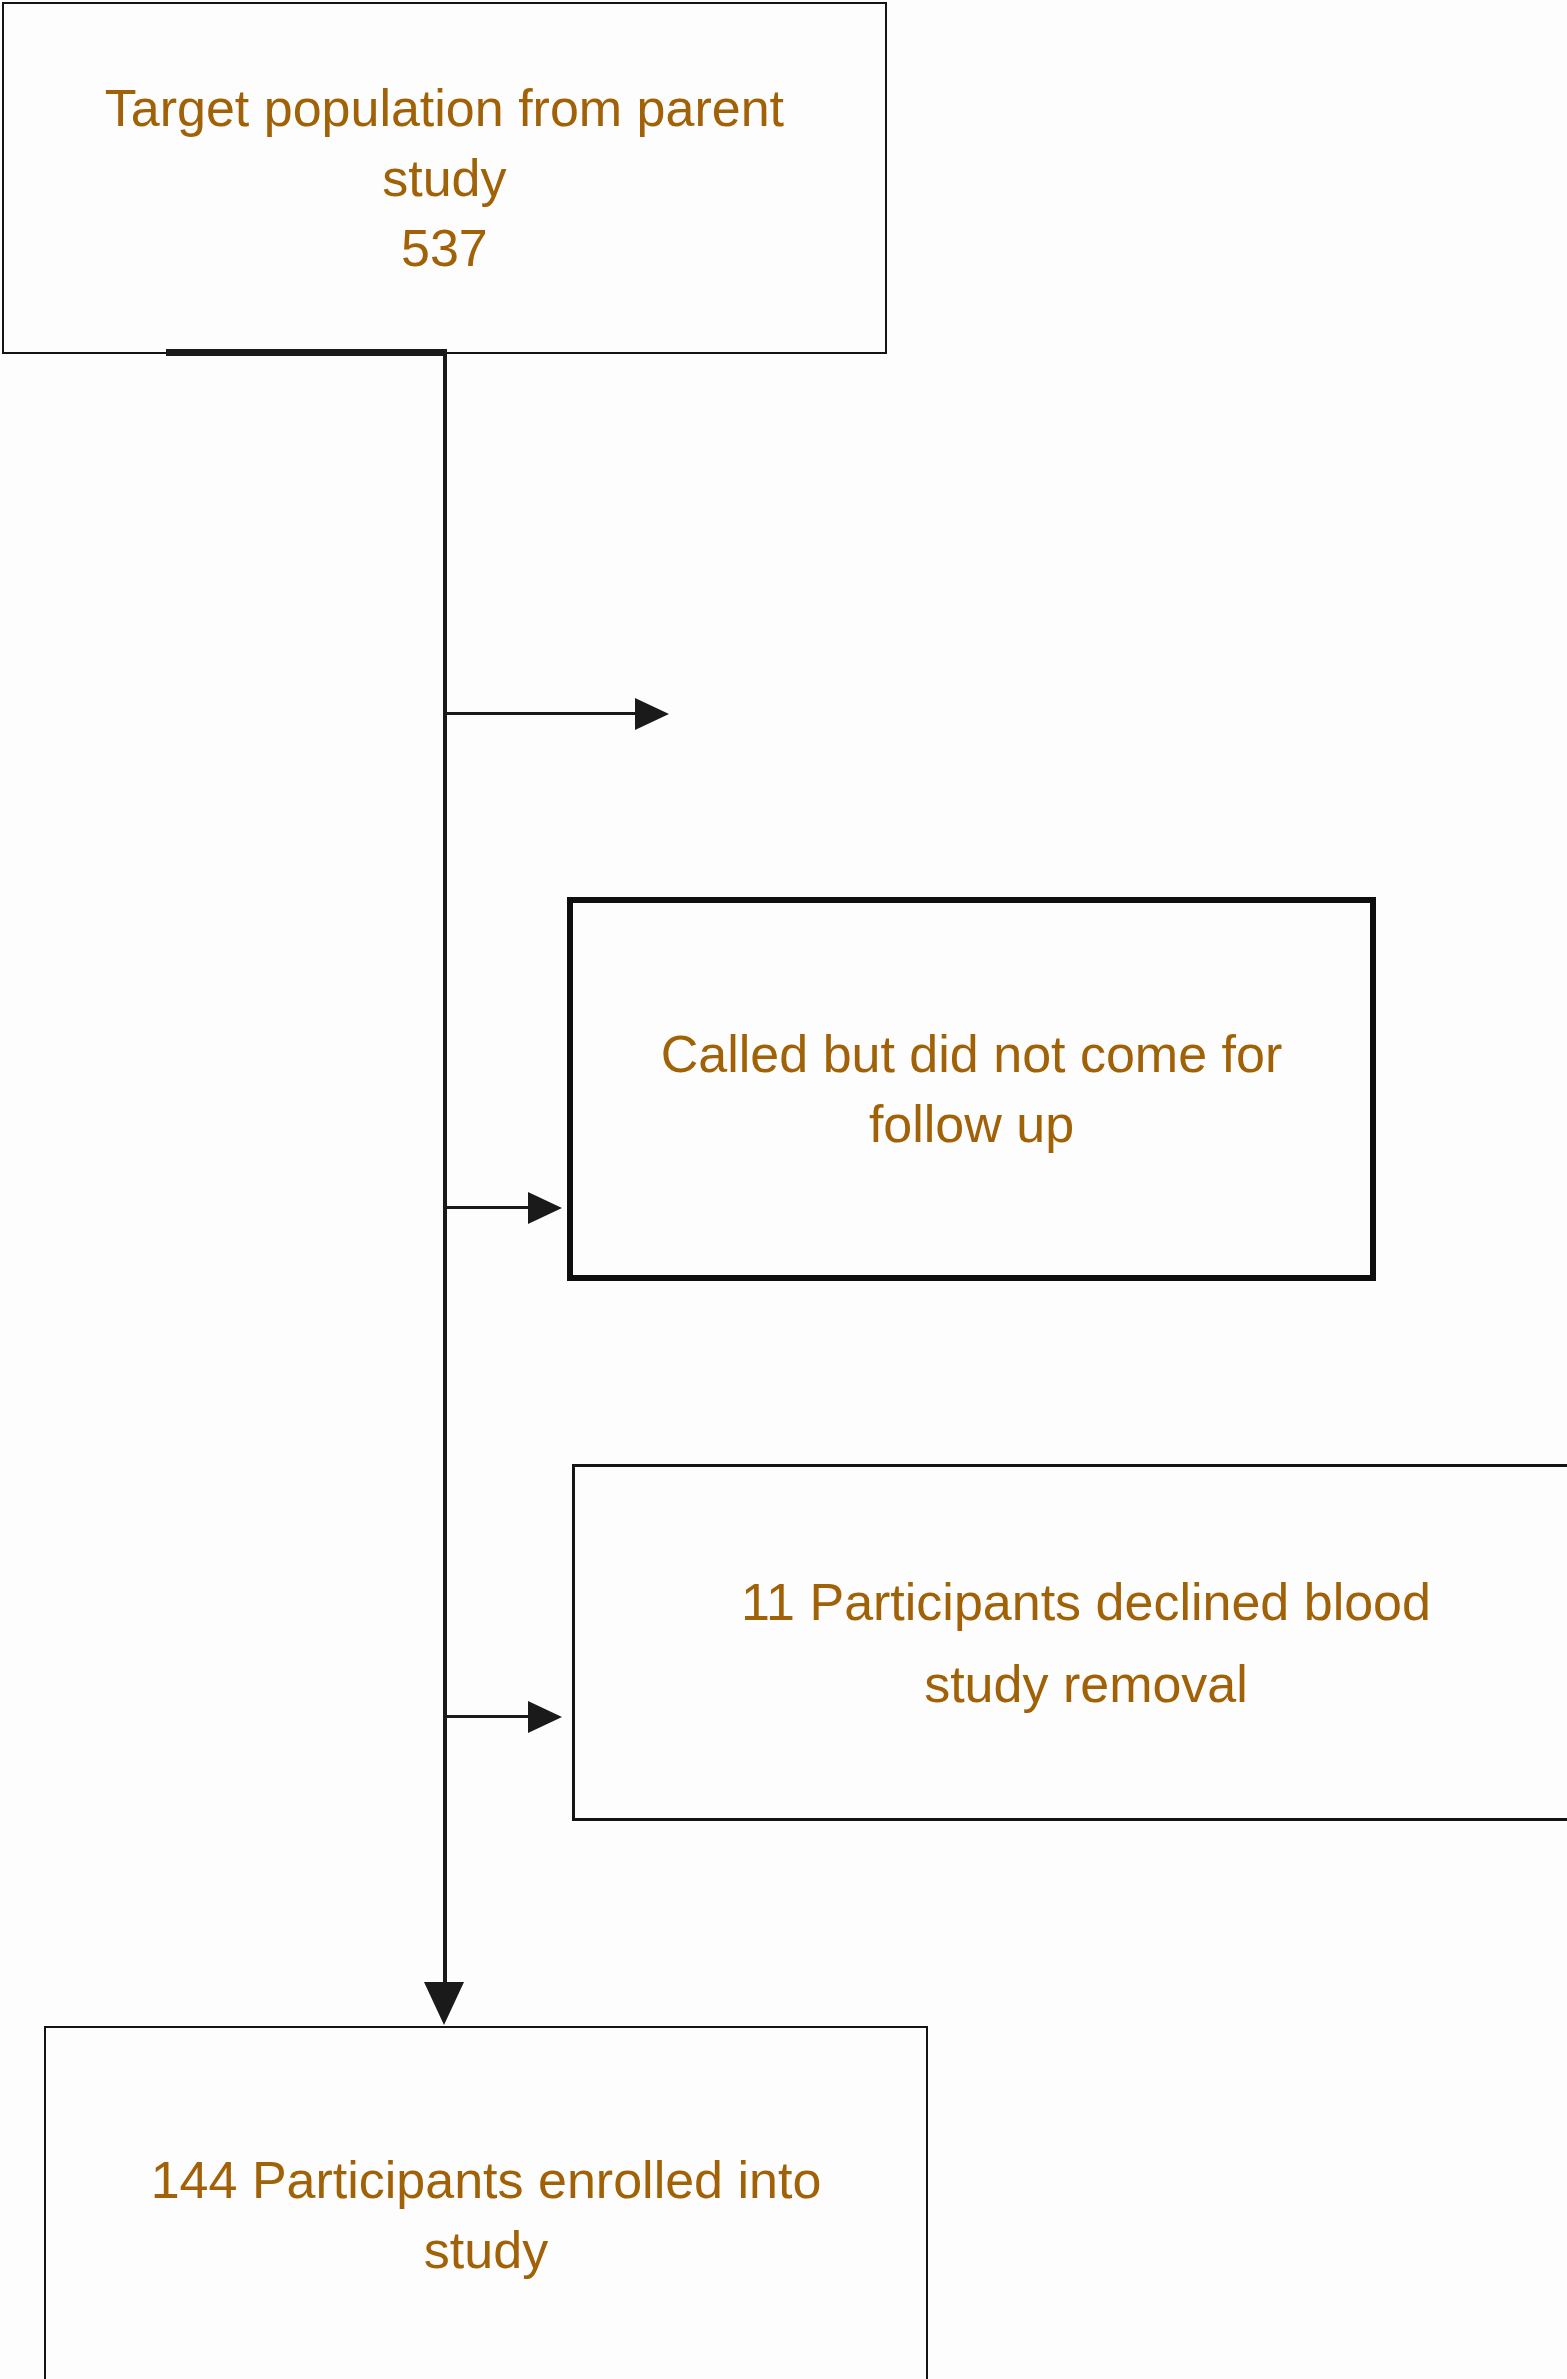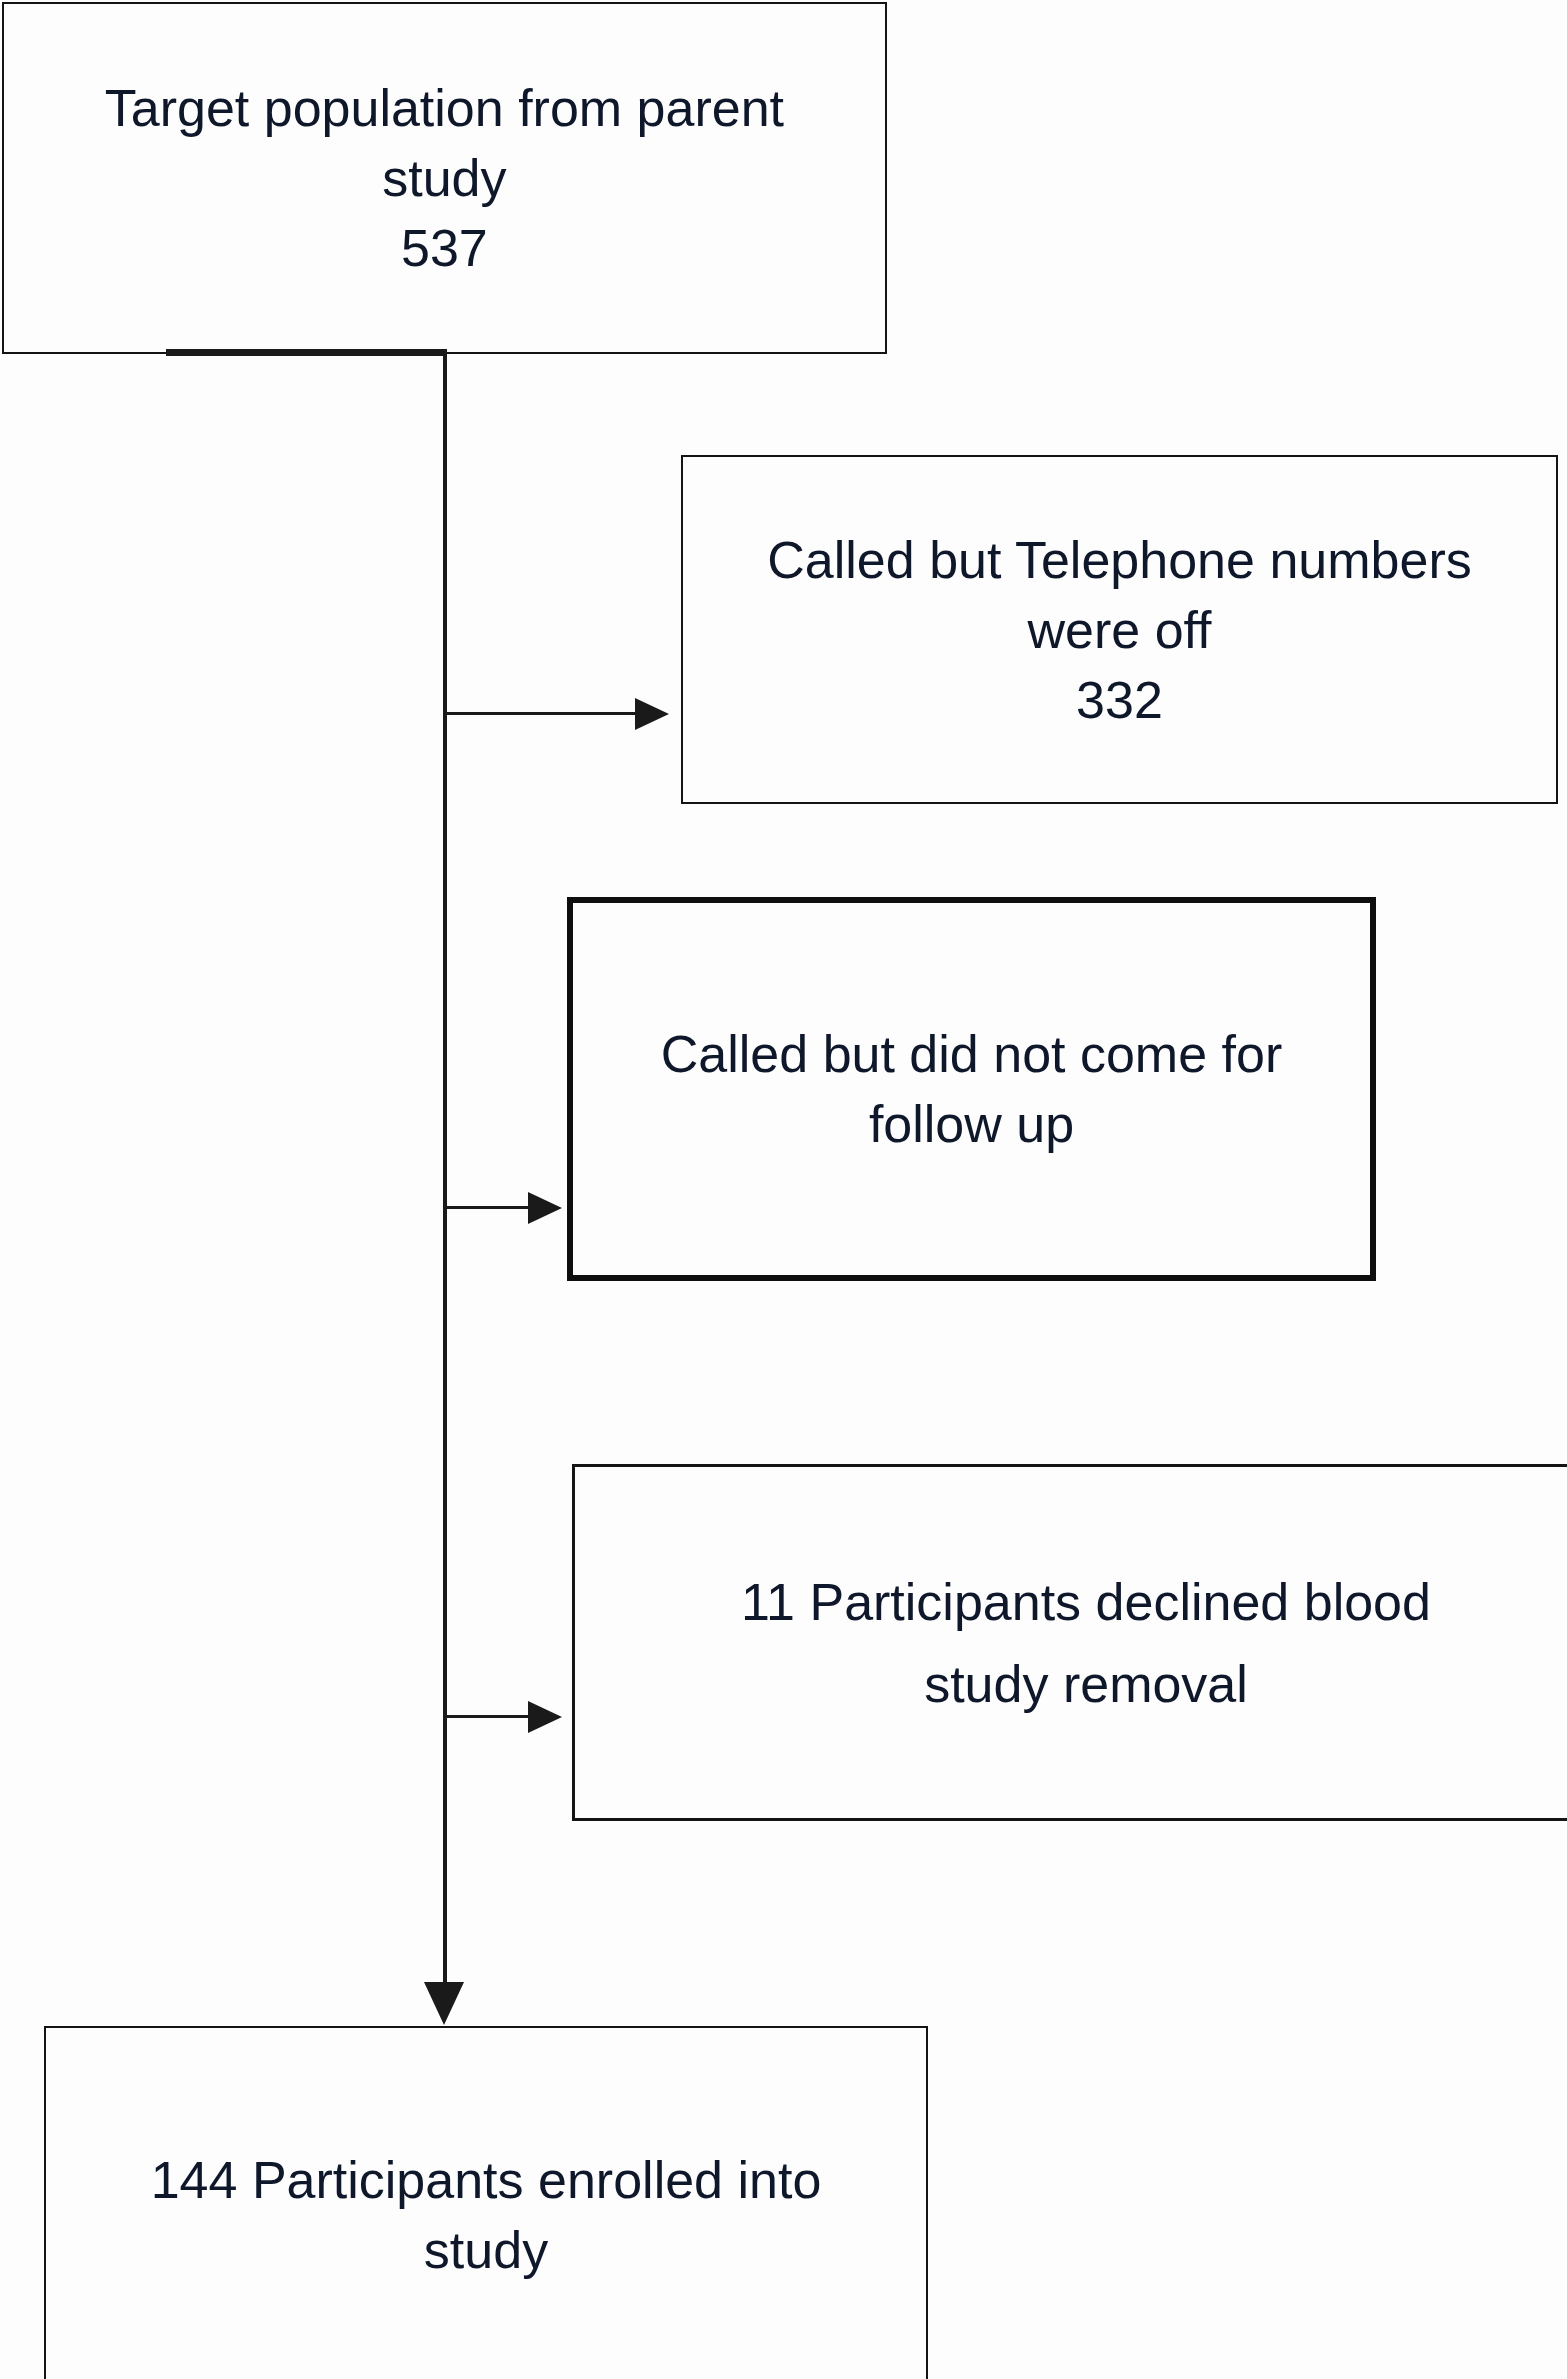--- a/index.html
+++ b/index.html
@@ -20,21 +20,21 @@
     position: absolute;
     box-sizing: border-box;
     background: #fdfdfd;
     display: flex;
     flex-direction: column;
     justify-content: center;
     align-items: center;
     text-align: center;
     font-size: 52px;
     line-height: 70px;
-    color: #0f172a;
+    color: #a16207;
   }
   .box .ln { width: 100%; }
 
   
   #node-target {
     left: 1.9px; top: 1.9px; width: 885px; height: 352px;
     border: 2.8px solid #141414;
   }
   #node-phones-off {
     left: 681px; top: 455px; width: 877px; height: 349px;
@@ -103,25 +103,20 @@
   <div class="arrowhead-right" id="head-phones"></div>
 
   <div class="line" id="line-arrow-followup"></div>
   <div class="arrowhead-right" id="head-followup"></div>
 
   <div class="line" id="line-arrow-declined"></div>
   <div class="arrowhead-right" id="head-declined"></div>
 
   <div class="arrowhead-down" id="head-enrolled"></div>
 
-  <div class="box" id="node-phones-off">
-    <div class="ln">Called but Telephone numbers</div>
-    <div class="ln">were off</div>
-    <div class="ln">332</div>
-  </div>
 
   <div class="box" id="node-no-followup">
     <div class="ln">Called but did not come for</div>
     <div class="ln">follow up</div>
   </div>
 
   <div class="box" id="node-declined-blood">
     <div class="ln">11 Participants declined blood</div>
     <div class="ln">study removal</div>
   </div>

